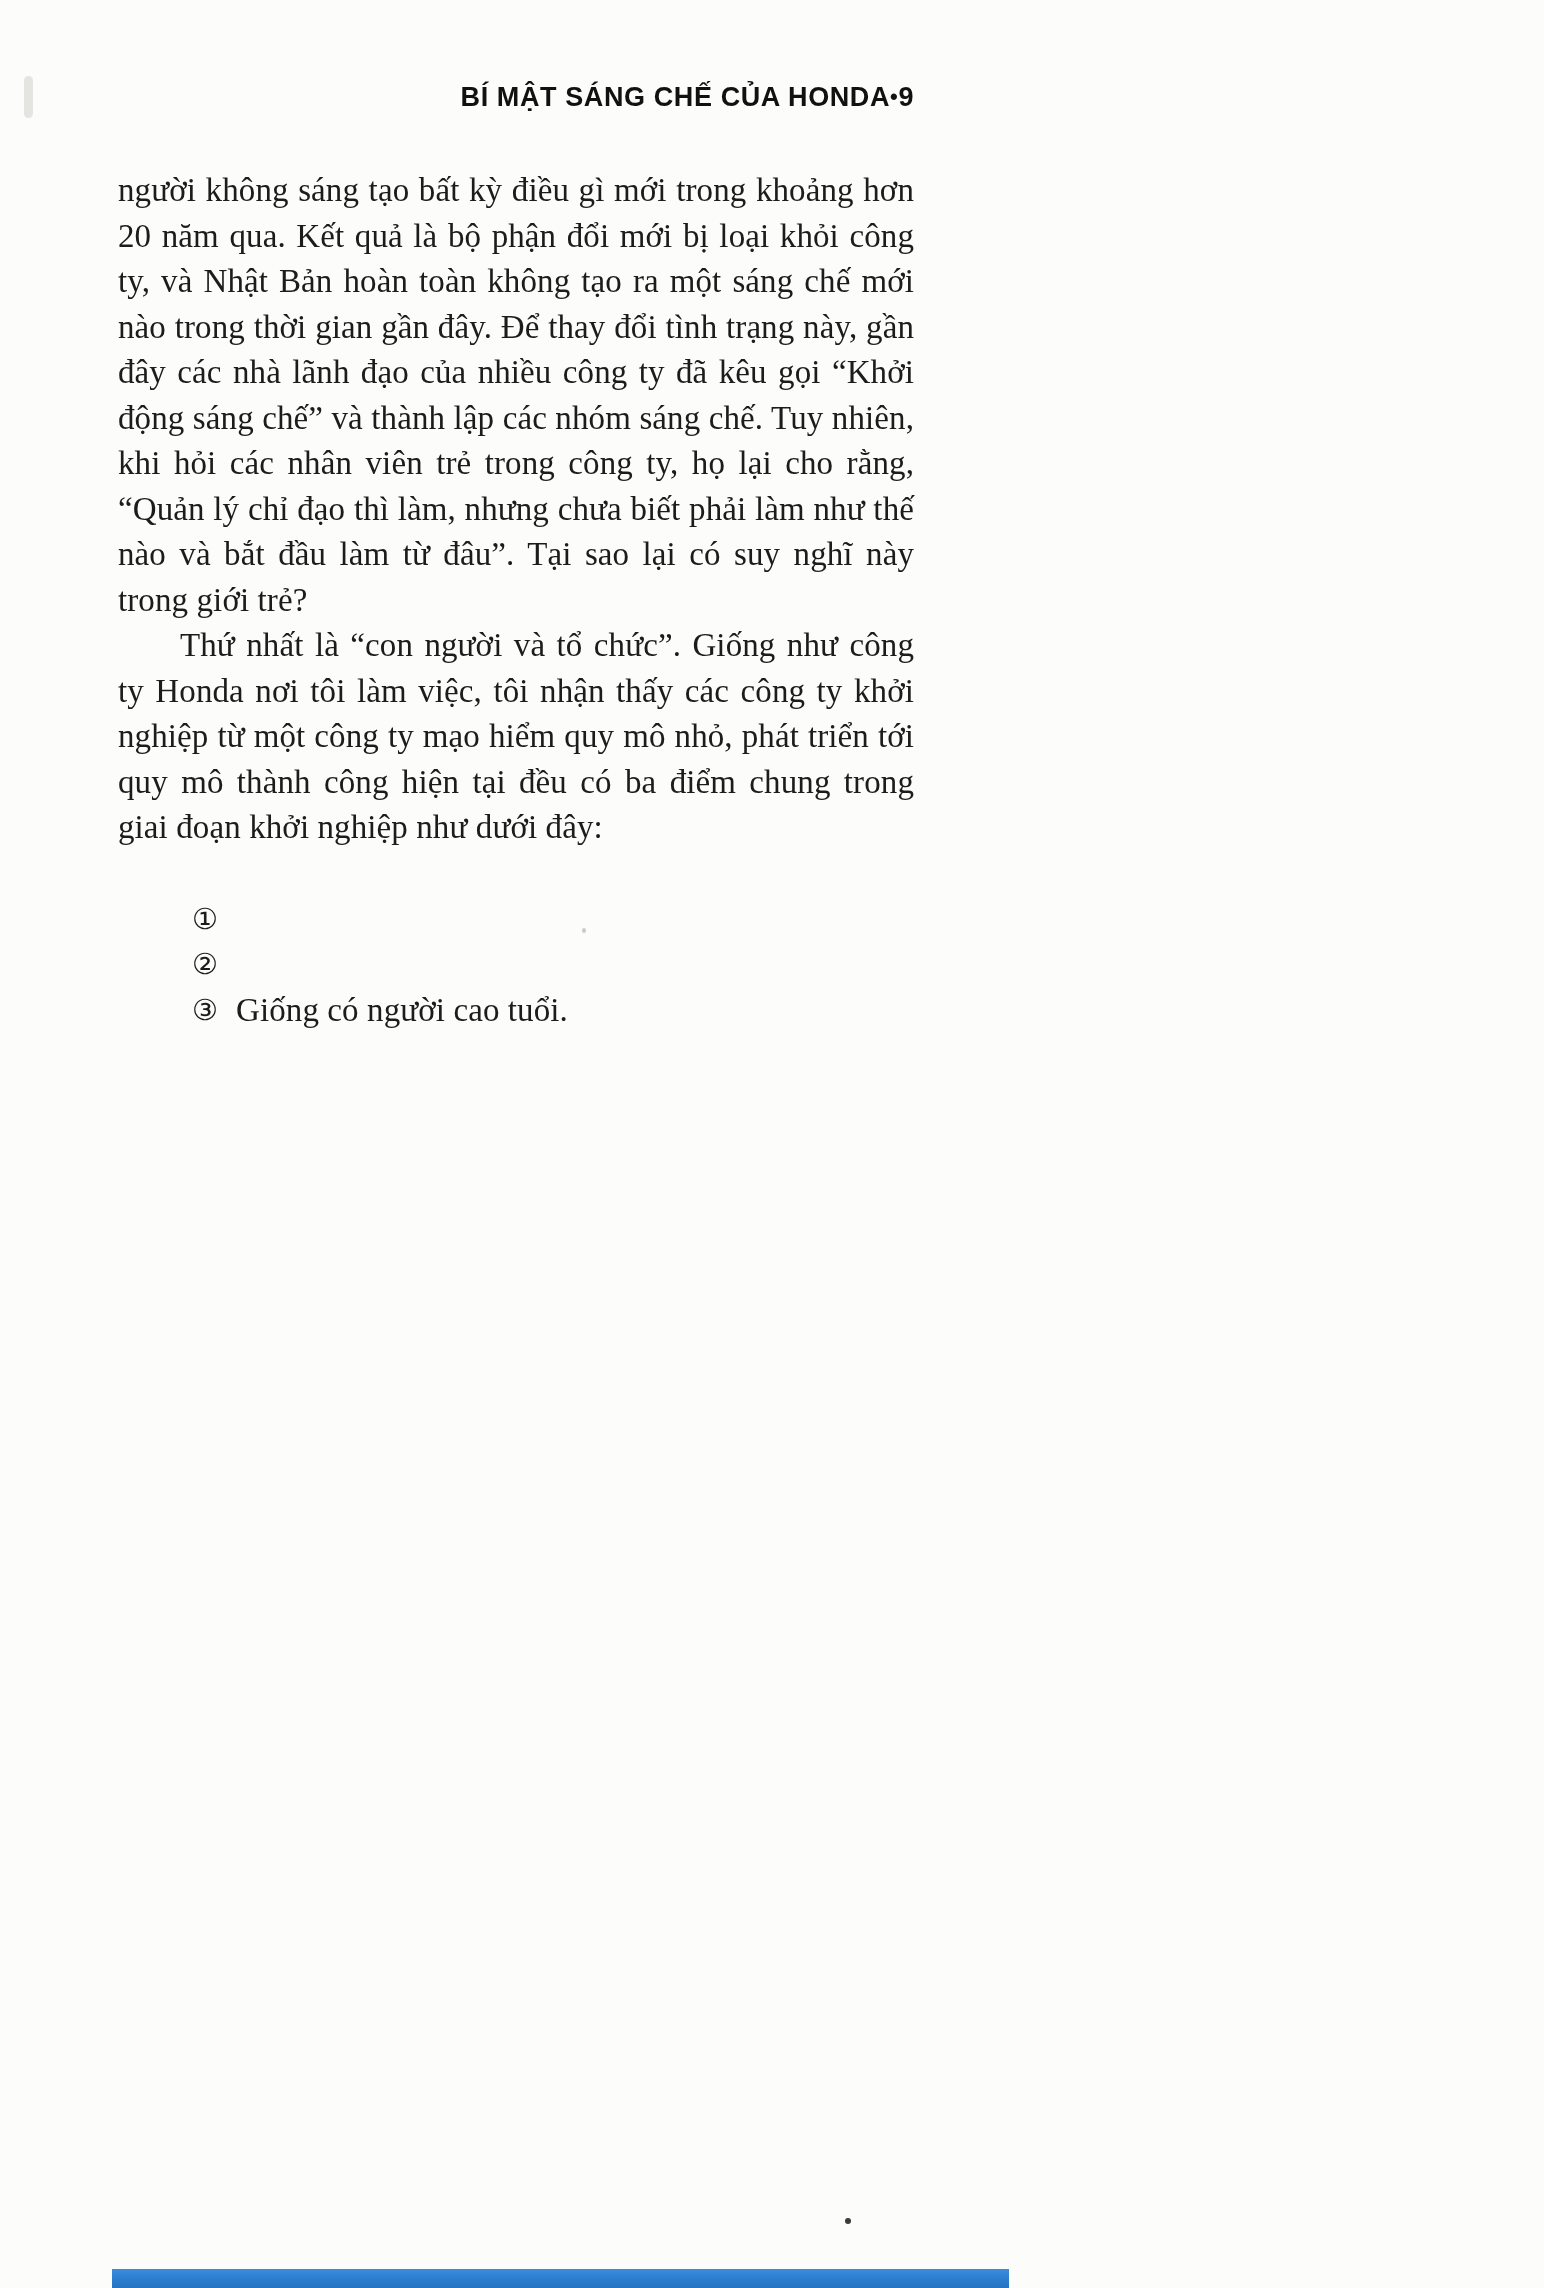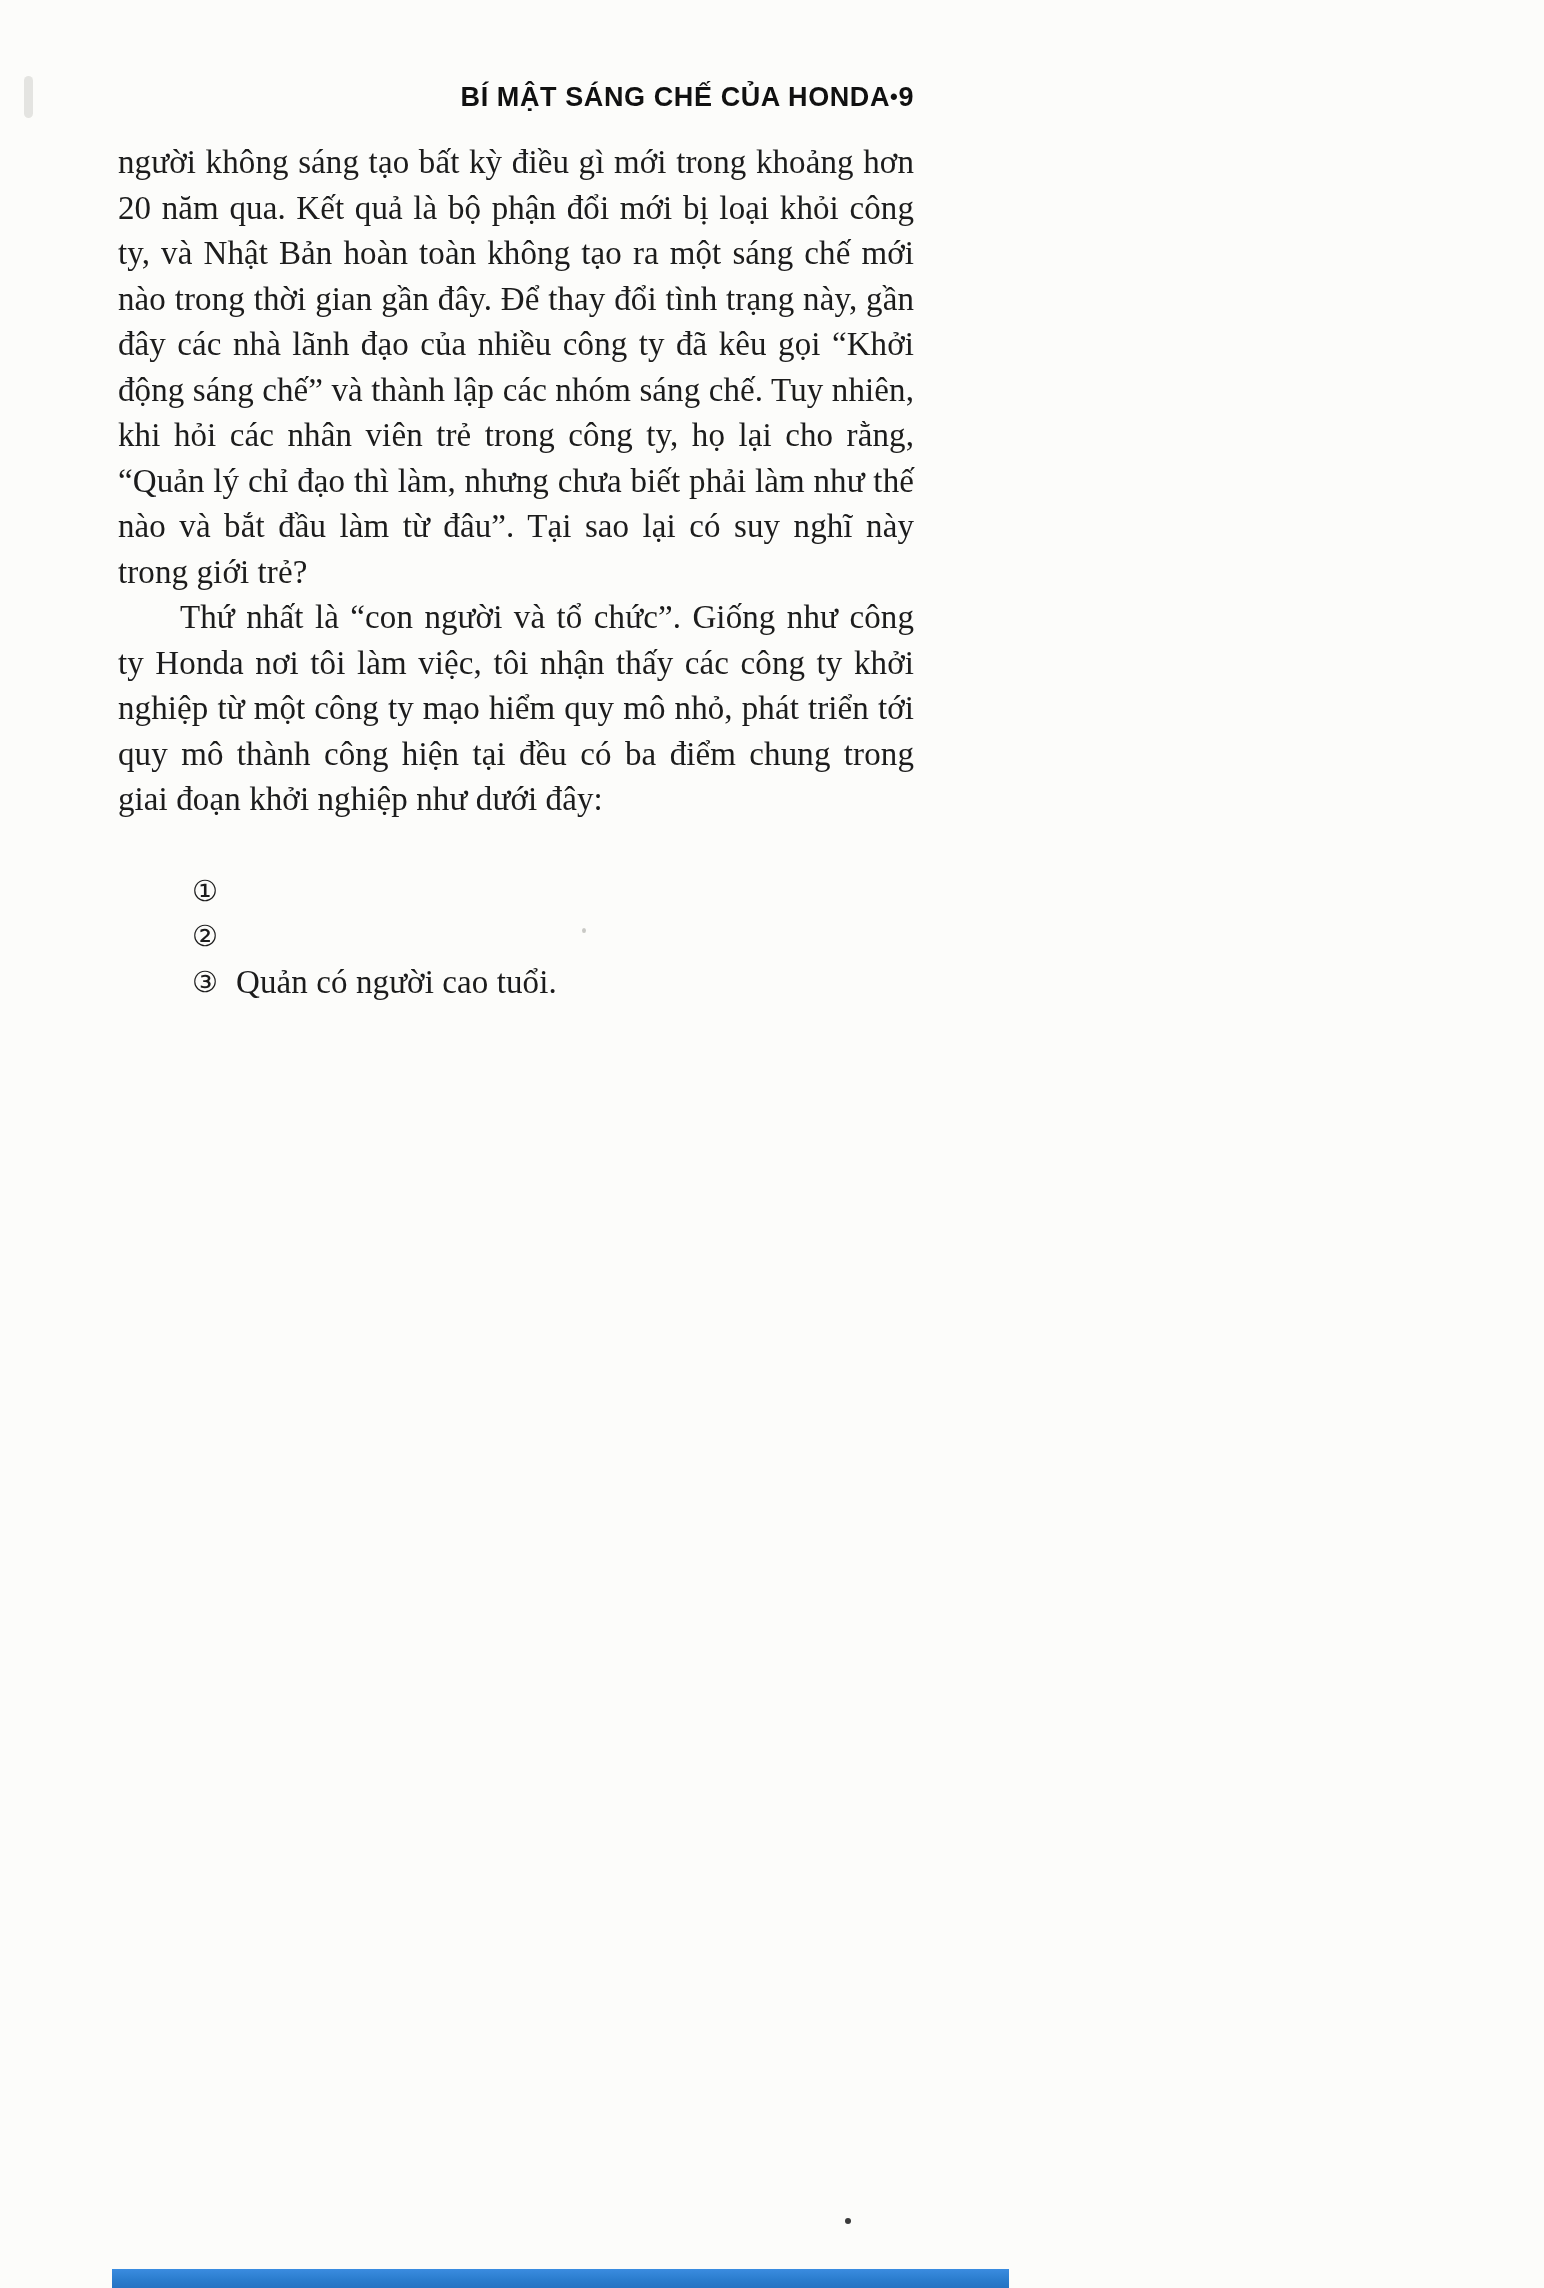--- a/index.html
+++ b/index.html
@@ -32,21 +32,21 @@
     color: #111;
   }
   .running-header .bullet {
     font-size: 22px;
     transform: translateY(-2px);
   }
   
   .text-block {
     position: absolute;
     left: 118px;
-    top: 140px;
+    top: 168px;
     width: 796px;
     font-size: 33px;
     line-height: 45.5px;
     text-align: justify;
     letter-spacing: 0.1px;
   }
   .para {
     margin: 0;
   }
   .para.indented {
@@ -132,21 +132,21 @@
 
     <div class="numbered-list">
       <div class="list-item">
         <span class="list-marker">①</span>
       </div>
       <div class="list-item">
         <span class="list-marker">②</span>
       </div>
       <div class="list-item">
         <span class="list-marker">③</span>
-        <span class="list-text">Quản có người cao tuổi.</span>
+        <span class="list-text">Giống có người cao tuổi.</span>
       </div>
     </div>
 
 
   </div>
 
   <div class="blue-strip"></div>
 
   <div class="smudge"></div>
   <div class="speck-dark"></div>

